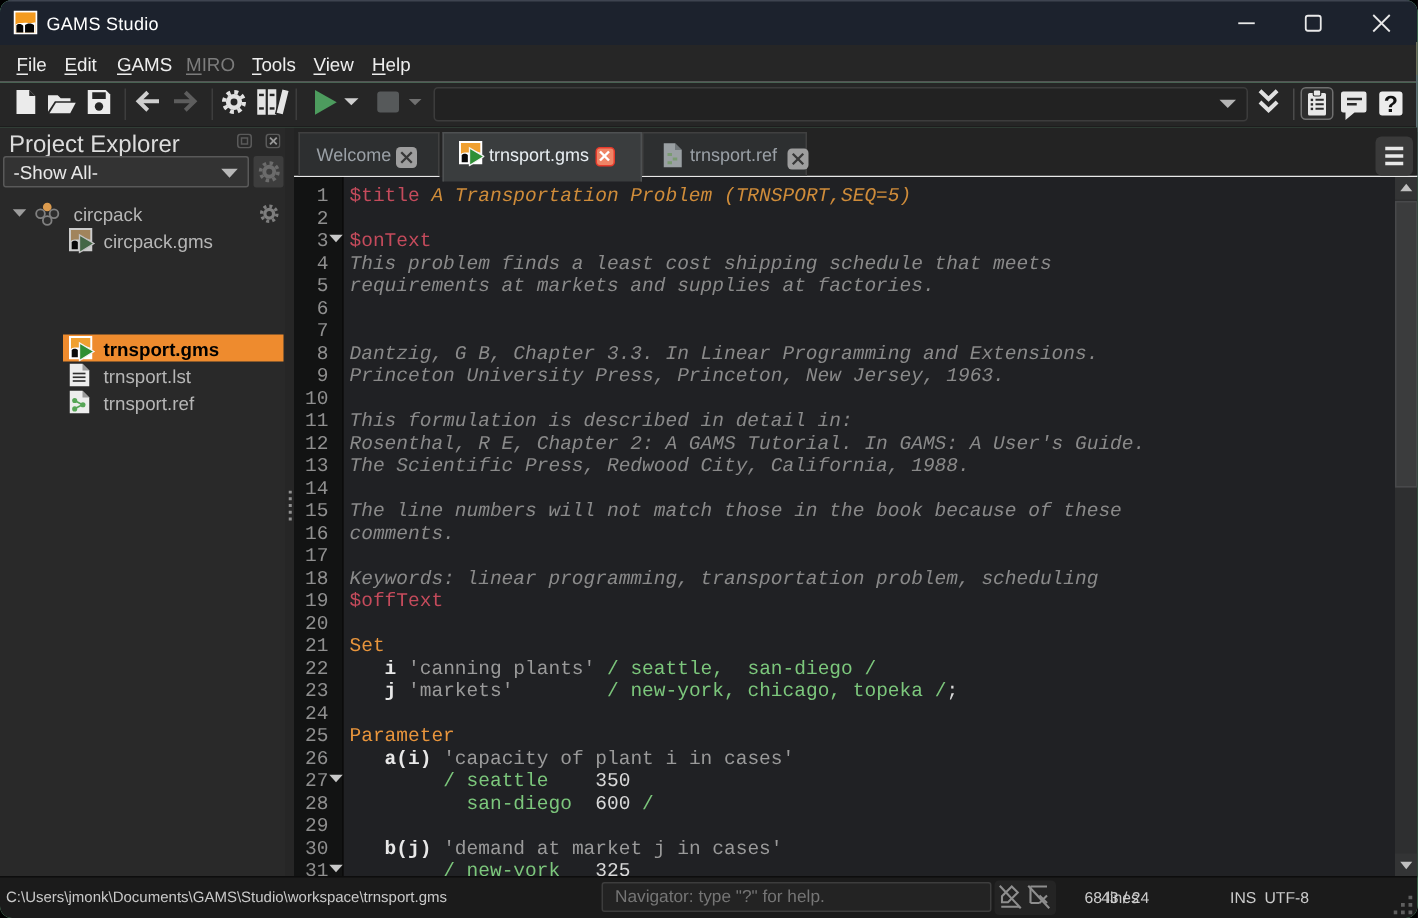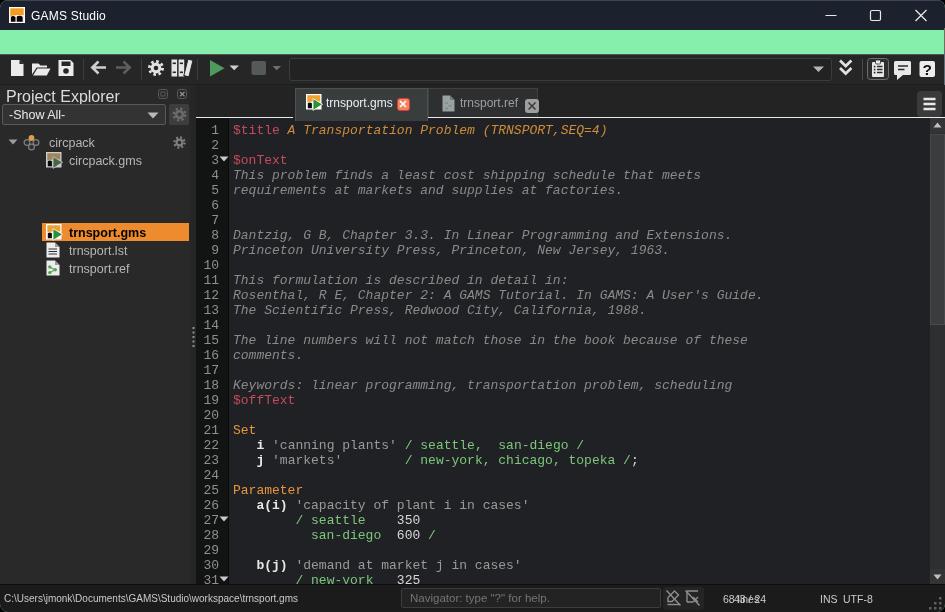--- a/index.html
+++ b/index.html
@@ -89,20 +89,29 @@
     <div id="apptitle">GAMS Studio</div>
     <svg class="abs" style="left:820px;top:0" width="125" height="30" viewBox="0 0 125 30">
       <g stroke="#e9e9e9" stroke-width="1.2" fill="none">
         <line x1="5.5" y1="15.5" x2="16.5" y2="15.5"></line>
         <rect x="50.5" y="10.5" width="10" height="10" rx="1.5"></rect>
         <line x1="95.5" y1="10" x2="106.5" y2="21"></line>
         <line x1="106.5" y1="10" x2="95.5" y2="21"></line>
       </g>
     </svg>
   </div>
+  <div class="abs" id="menubar">
+    <span class="mi" style="left:11px"><u>F</u>ile</span>
+    <span class="mi" style="left:43px"><u>E</u>dit</span>
+    <span class="mi" style="left:78px"><u>G</u>AMS</span>
+    <span class="mi" style="left:124px;color:#7c7c7c"><u>M</u>IRO</span>
+    <span class="mi" style="left:168px"><u>T</u>ools</span>
+    <span class="mi" style="left:209px"><u>V</u>iew</span>
+    <span class="mi" style="left:248px"><u>H</u>elp</span>
+  </div>
   <div class="abs" id="sep1"></div>
   <div class="abs" id="toolbar">
     <div id="runcombo"></div>
     <svg class="abs" style="left:0;top:0" width="945" height="29" viewBox="0 0 945 29">
 
       <path d="M11 5 L19.5 5 L23.5 9 L23.5 21 L11 21 Z" fill="#ebebeb"></path>
       <path d="M19.5 5 L19.5 9 L23.5 9 Z" fill="#262626"></path>
 
       <path d="M32 19.5 L32 8.5 L38.5 8.5 L40.5 10.5 L47 10.5 L47 12.5 L36.6 12.5 Z" fill="#e9e9e9"></path>
       <path d="M37.3 13.5 L50.5 13.5 L46.8 20.5 L33 20.5 Z" fill="#e9e9e9"></path>
@@ -277,20 +286,31 @@
         <g fill="#909090">
             <rect x="0.5" y="0" width="2" height="2"></rect>
             <rect x="0.5" y="4.5" width="2" height="2"></rect>
             <rect x="0.5" y="9" width="2" height="2"></rect>
             <rect x="0.5" y="13.5" width="2" height="2"></rect>
             <rect x="0.5" y="18" width="2" height="2"></rect>
           </g>
       </svg>
     </div>
     <div id="tabbar">
+      <div class="tab" style="left:3px;top:3px;width:94px;height:28.5px;background:#2d2f30;border-color:#404040">
+        <span class="tabtxt" style="left:11px;top:7px;color:#9aa0a6">Welcome</span>
+        <div class="closebox" style="left:64px;top:9px;width:14px;height:14px;background:#9e9e9e">
+          <svg width="14" height="14">
+              <g stroke="#383838" stroke-width="1.5">
+                <line x1="3.5" y1="3.5" x2="10.5" y2="10.5"></line>
+                <line x1="10.5" y1="3.5" x2="3.5" y2="10.5"></line>
+              </g>
+            </svg>
+        </div>
+      </div>
       <div class="tab" style="left:99px;top:3px;width:133px;height:32.5px;background:#3a3d3e;border-color:#4e5152;z-index:4">
         <svg class="abs" style="left:10px;top:5px" width="17" height="17" viewBox="0 0 17 17">
           <rect x="0" y="0" width="15.5" height="15.5" fill="#fff"></rect>
           <path d="M1.3 8.6 C3.3 7.2 5.3 8.0 7 7.6 C9.5 7.0 11 6.6 14.2 7.8 L14.2 1.3 L1.3 1.3 Z" fill="#f0a030"></path>
           <path d="M1.8 14.2 L1.8 9.3 C2.9 8.1 4.9 8.2 5.9 9.3 L5.9 14.2 Z" fill="#0a0a0a"></path>
           <path d="M7 4.6 L7 16.4 L16.6 10.3 Z" fill="#2f8f35" stroke="#f2f2f2" stroke-width="0.9"></path>
         </svg>
         <span class="tabtxt" style="left:30px;top:7px;color:#e8eef2">trnsport.gms</span>
         <div class="closebox" style="left:101px;top:9px;width:13px;height:13px;background:#ef8566;border:1.5px solid #e63b2c">
           <svg width="10" height="10">
@@ -368,21 +388,21 @@
 31</pre>
       <svg class="abs" style="left:23px;top:38px" width="10" height="6">
           <path d="M0.5 0.5 L9.5 0.5 L5 5.5 Z" fill="#c8c8c8"></path>
         </svg>
       <svg class="abs" style="left:23px;top:398px" width="10" height="6">
           <path d="M0.5 0.5 L9.5 0.5 L5 5.5 Z" fill="#c8c8c8"></path>
         </svg>
       <svg class="abs" style="left:23px;top:458px" width="10" height="6">
           <path d="M0.5 0.5 L9.5 0.5 L5 5.5 Z" fill="#c8c8c8"></path>
         </svg>
-      <pre id="code"><span class="dr">$title</span><span class="ti"> A Transportation Problem (TRNSPORT,SEQ=4)</span>
+      <pre id="code"><span class="dr">$title</span><span class="ti"> A Transportation Problem (TRNSPORT,SEQ=5)</span>
 
 <span class="dr">$onText</span>
 <span class="cm">This problem finds a least cost shipping schedule that meets
 requirements at markets and supplies at factories.
 
 
 Dantzig, G B, Chapter 3.3. In Linear Programming and Extensions.
 Princeton University Press, Princeton, New Jersey, 1963.
 
 This formulation is described in detail in:

